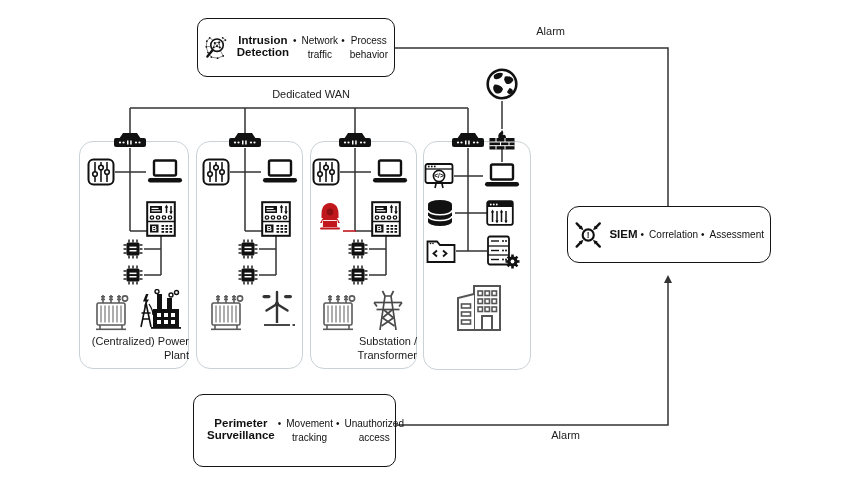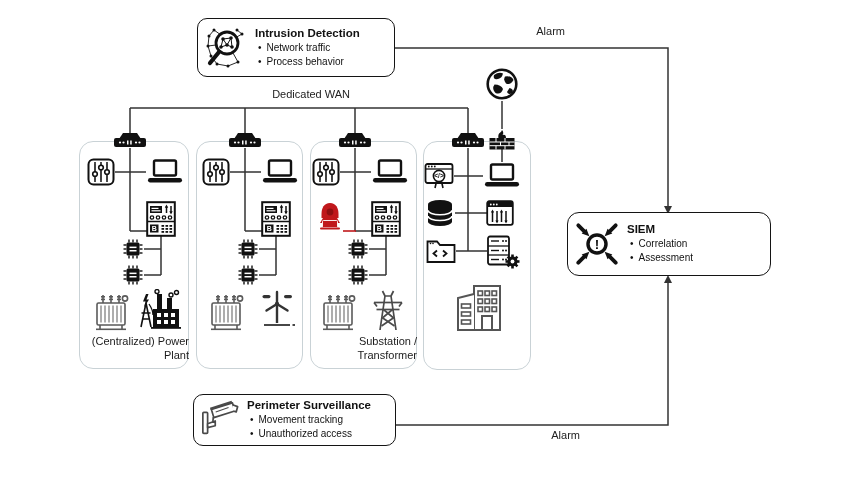--- a/index.html
+++ b/index.html
@@ -2,21 +2,21 @@
 <html><head>
 <meta charset="utf-8">
 <style>
   html,body{margin:0;padding:0;background:#fff;}
   .canvas{position:relative;width:848px;height:477px;background:#fff;overflow:hidden;
           font-family:"Liberation Sans",sans-serif;color:#111;}
   .wires{position:absolute;left:0;top:0;pointer-events:none;}
   .site{position:absolute;background:#fff;border:1.5px solid #c9d2d6;border-radius:14px;box-sizing:border-box;}
   .nbox{position:absolute;background:#fff;border:1.8px solid #141414;border-radius:10px;box-sizing:border-box;
         display:flex;align-items:center;gap:7px;padding:4px 6px;}
-  .bx-txt{display:flex;flex-direction:column;justify-content:center;}
+  .bx-txt{display:flex;flex-direction:row;justify-content:center;text-align:center;}
   .bx-title{font-weight:bold;font-size:11.5px;margin-bottom:2px;}
   .bullet{font-size:10px;line-height:1.4;display:flex;align-items:baseline;}
   .bullet::before{content:"\2022";margin:0 5px 0 3px;}
   .site-label{position:absolute;text-align:right;font-size:11px;line-height:1.3;color:#1b1b1b;}
   .free-label{position:absolute;font-size:11px;color:#222;text-align:right;}
   .ic{position:absolute;}
   svg text{font-family:"Liberation Sans",sans-serif;}
 </style>
 </head>
 <body>
@@ -387,36 +387,36 @@
       <div class="bx-title">Intrusion Detection</div>
       <div class="bullet">
           <span>Network traffic</span>
         </div>
       <div class="bullet">
           <span>Process behavior</span>
         </div>
     </div>
   </div>
 
-  <div class="nbox" style="left:567px;top:212px;width:204px;height:64px;border-radius:12px">
+  <div class="nbox" style="left:567px;top:206px;width:204px;height:57px;border-radius:12px">
     <svg width="46" height="46" viewBox="0 0 48 48">
         <use href="#i-siem"></use>
       </svg>
     <div class="bx-txt">
       <div class="bx-title">SIEM</div>
       <div class="bullet">
           <span>Correlation</span>
         </div>
       <div class="bullet">
           <span>Assessment</span>
         </div>
     </div>
   </div>
 
-  <div class="nbox" style="left:193px;top:394px;width:203px;height:52px">
+  <div class="nbox" style="left:193px;top:394px;width:203px;height:73px">
     <svg width="40" height="46" viewBox="0 0 42 48">
         <use href="#i-camera"></use>
       </svg>
     <div class="bx-txt">
       <div class="bx-title">Perimeter Surveillance</div>
       <div class="bullet">
           <span>Movement tracking</span>
         </div>
       <div class="bullet">
           <span>Unauthorized access</span>

